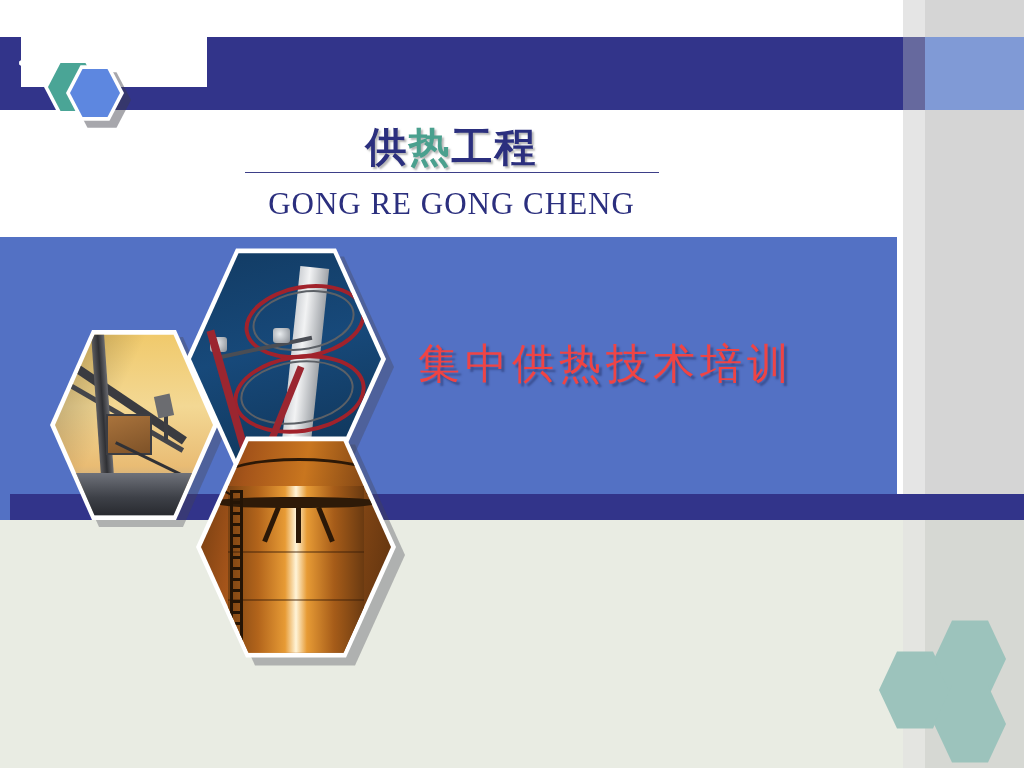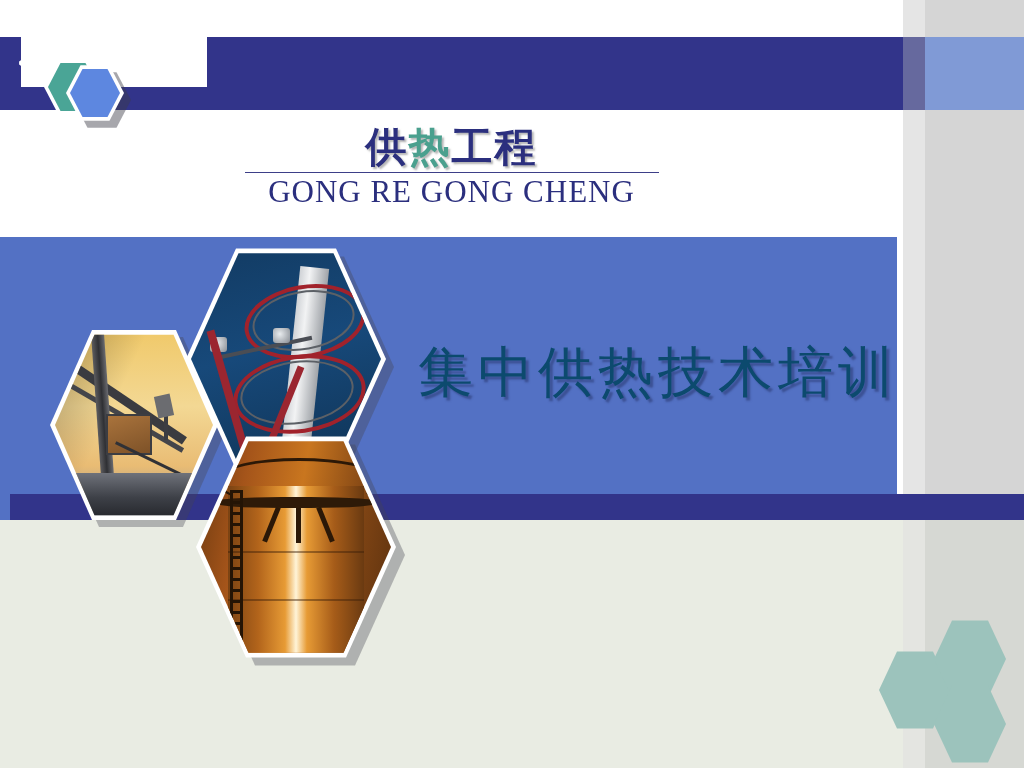--- a/index.html
+++ b/index.html
@@ -140,31 +140,31 @@
     width: 414px;
     height: 0;
     margin: 3px auto 0 auto;
     border-top: 1px solid #3d3f88;
   }
   .en-title {
     font-family: "Liberation Serif", "DejaVu Serif", serif;
     font-size: 31px;
     color: #2b2f7e;
     letter-spacing: 1px;
-    margin-top: 1px;
+    margin-top: 13px;
     white-space: nowrap;
   }
 
   
   .headline {
     position: absolute;
     left: 418px; top: 336px;
     font-family: "DejaVu Sans", "Liberation Sans", sans-serif;
-    font-size: 55px;
-    color: #0c4a6e;
+    font-size: 42px;
+    color: #ef4444;
     letter-spacing: 5px;
     white-space: nowrap;
     text-shadow: 3px 3px 2px rgba(40,55,110,0.55);
   }
 
   
   .hex {
     position: absolute;
     clip-path: polygon(25% 1.5%, 75% 1.5%, 100% 50%, 75% 98.5%, 25% 98.5%, 0% 50%);
     background: #ffffff;

